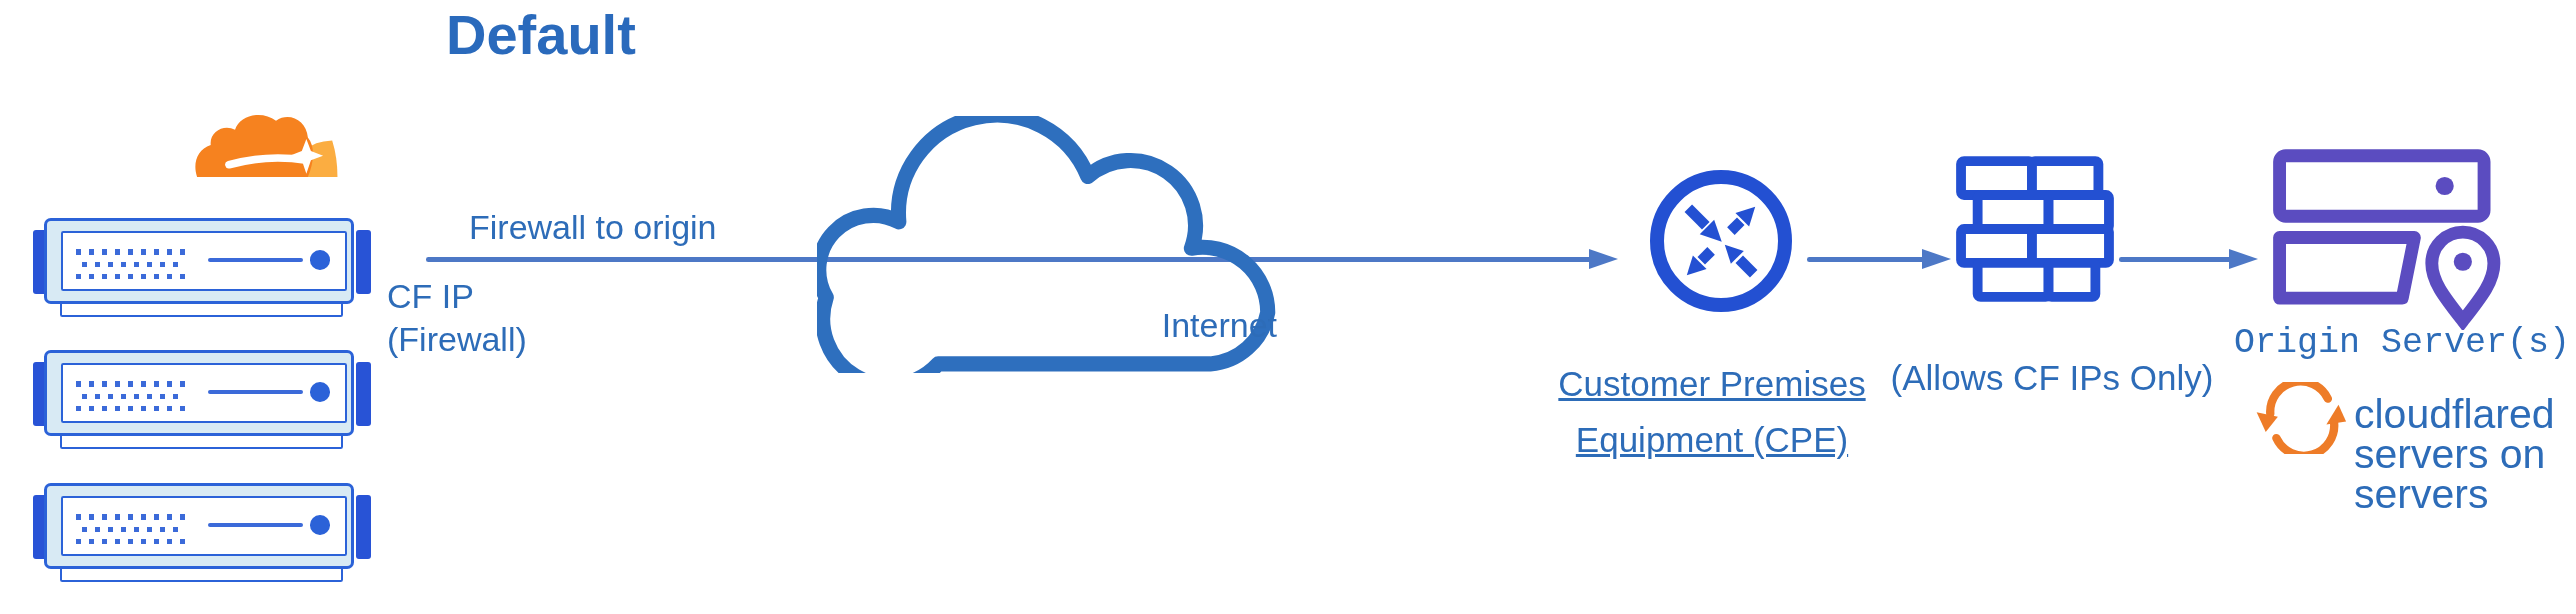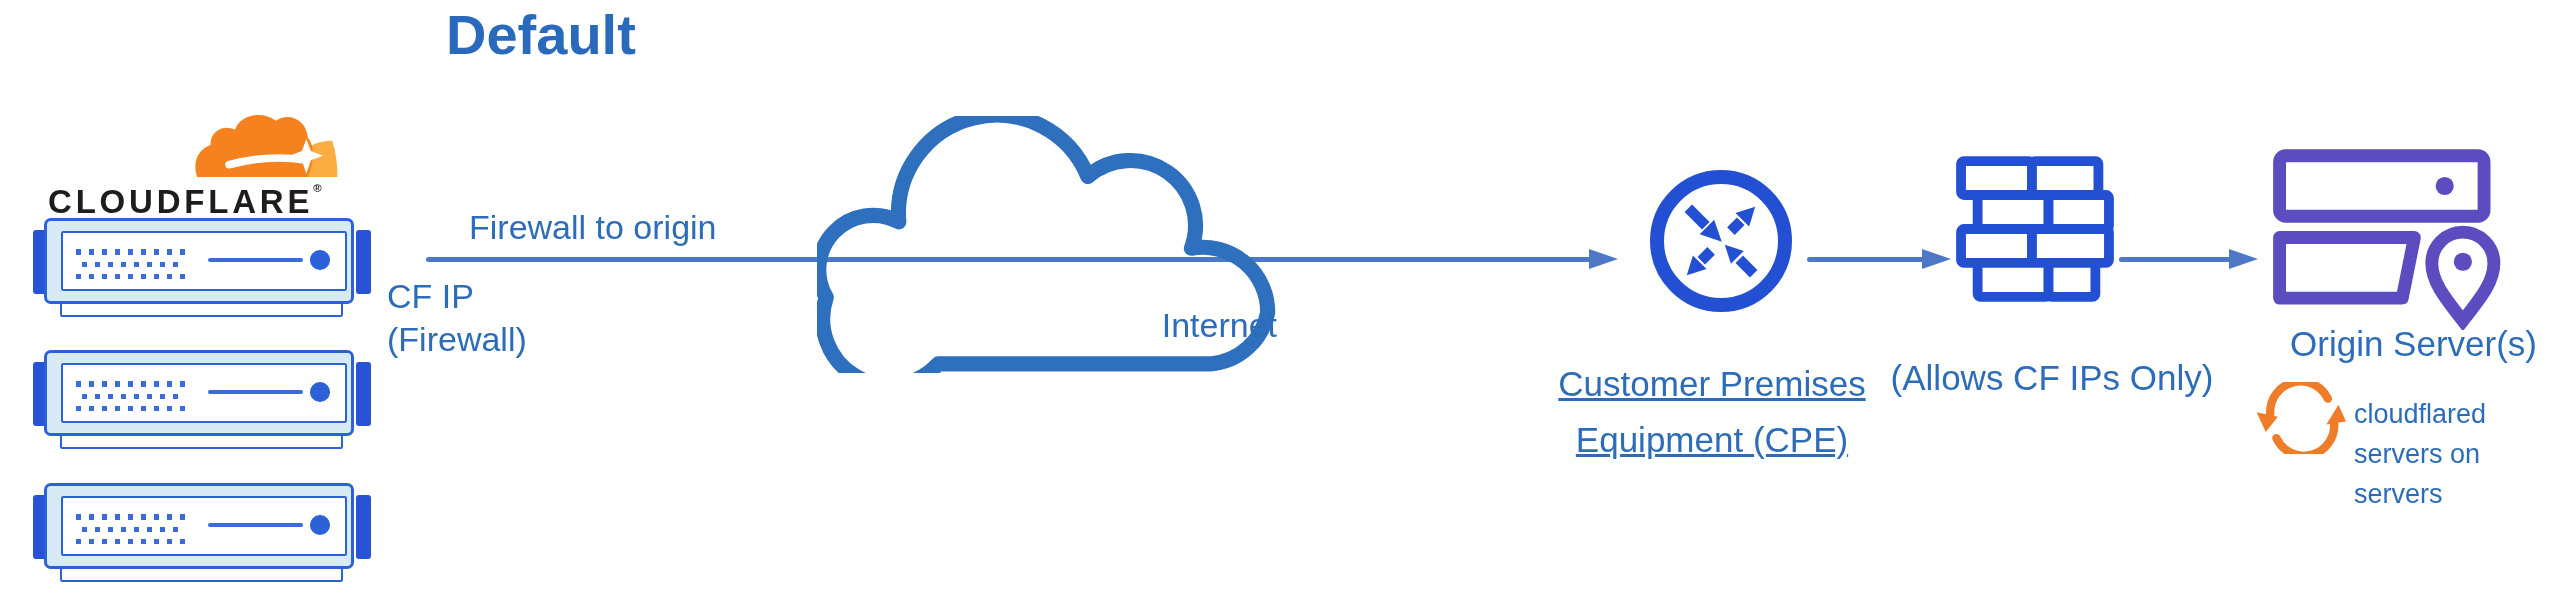--- a/index.html
+++ b/index.html
@@ -26,22 +26,22 @@
   .title{left:446px;top:1.5px;font-size:56px;font-weight:600;color:var(--title-blue);}
   .wordmark{left:48px;top:182px;font-size:33px;font-weight:800;letter-spacing:3.8px;color:var(--ink);white-space:nowrap;}
   .wordmark sup{font-size:11.4px;letter-spacing:0;vertical-align:21px;}
   .lbl{color:var(--label-blue);font-size:34px;font-weight:500;line-height:43px;white-space:nowrap;}
   .lbl.center{text-align:center;white-space:normal;}
   .lbl-request{left:469px;top:206px;}
   .lbl-cfip{left:387px;top:275px;}
   .lbl-internet{left:817px;top:304px;width:460px;text-align:right;}
   .lbl-cpe{left:1523px;top:356px;width:378px;line-height:56px;font-size:35px;text-decoration:underline;}
   .lbl-firewall{left:1863px;top:347px;width:378px;line-height:61px;font-size:35px;}
-  .lbl-origin{left:2234px;top:322px;width:303px;text-align:right;font-size:35px;}
-  .lbl-cloudflared{left:2354px;top:394px;font-size:27px;line-height:40px;}
+  .lbl-origin{left:2234px;top:322px;width:303px;text-align:left;font-size:35px;font-family:Liberation Mono, monospace;}
+  .lbl-cloudflared{left:2354px;top:394px;font-size:41px;line-height:40px;}
   
   .shaft{height:5.3px;background:var(--arrow-blue);border-radius:2.3px;}
   .head{width:0;height:0;border-top:10.6px solid transparent;border-bottom:10.6px solid transparent;border-left:29px solid var(--arrow-blue);}
   
   .server{position:absolute;left:33px;width:338px;height:114px;}
   .server .tab{position:absolute;top:12px;width:15px;height:64px;background:var(--tab-blue);border-radius:3px;z-index:0;}
   .server .tab.l{left:0;} .server .tab.r{left:323px;}
   .server .foot{position:absolute;left:26.5px;top:82px;width:283px;height:16.6px;background:#fff;border:2.3px solid var(--server-stroke);border-radius:2.3px;box-sizing:border-box;z-index:0;}
   .server .body{position:absolute;left:10.6px;top:0;width:310px;height:86px;background:var(--server-band);border:3px solid var(--server-stroke);border-radius:6.8px;box-sizing:border-box;z-index:1;}
   .server .inner{position:absolute;left:14.4px;top:9.8px;width:286px;height:60px;background:#fff;border:2.3px solid var(--server-stroke);border-radius:2.3px;box-sizing:border-box;}
@@ -59,21 +59,20 @@
 <div class="stage">
 
   <div class="abs title">Default</div>
 
   <svg class="abs" style="left:191px;top:110px;" width="148" height="70" viewBox="0 0 195 92">
     <path d="M 140 88 Q 138 42 186 40 Q 193 62 193 88 Z" fill="#fbad41"></path>
     <path d="M 8 88 C 2 70 8 52 26 46 C 24 28 44 18 58 26 C 64 6 94 0 112 14 C 130 2 152 14 154 36 C 164 48 162 70 154 88 Z" fill="#f6821f"></path>
     <path d="M 50 72 Q 100 58 152 66" stroke="#fff" stroke-width="10" fill="none" stroke-linecap="round"></path>
     <path d="M152 38 L158 54 L174 60 L158 66 L152 84 L146 66 L130 60 L146 54 Z" fill="#fff"></path>
   </svg>
-  <div class="abs wordmark"><span>CLOUDFLARE</span><sup>®</sup></div>
 
   <div class="server" style="top:218px;">
     <div class="tab l"></div>
     <div class="tab r"></div>
     <div class="foot"></div>
     <div class="body">
       <div class="inner">
         <div class="dotrow dr1"></div>
         <div class="dotrow dr2"></div>
         <div class="dotrow dr3"></div>

